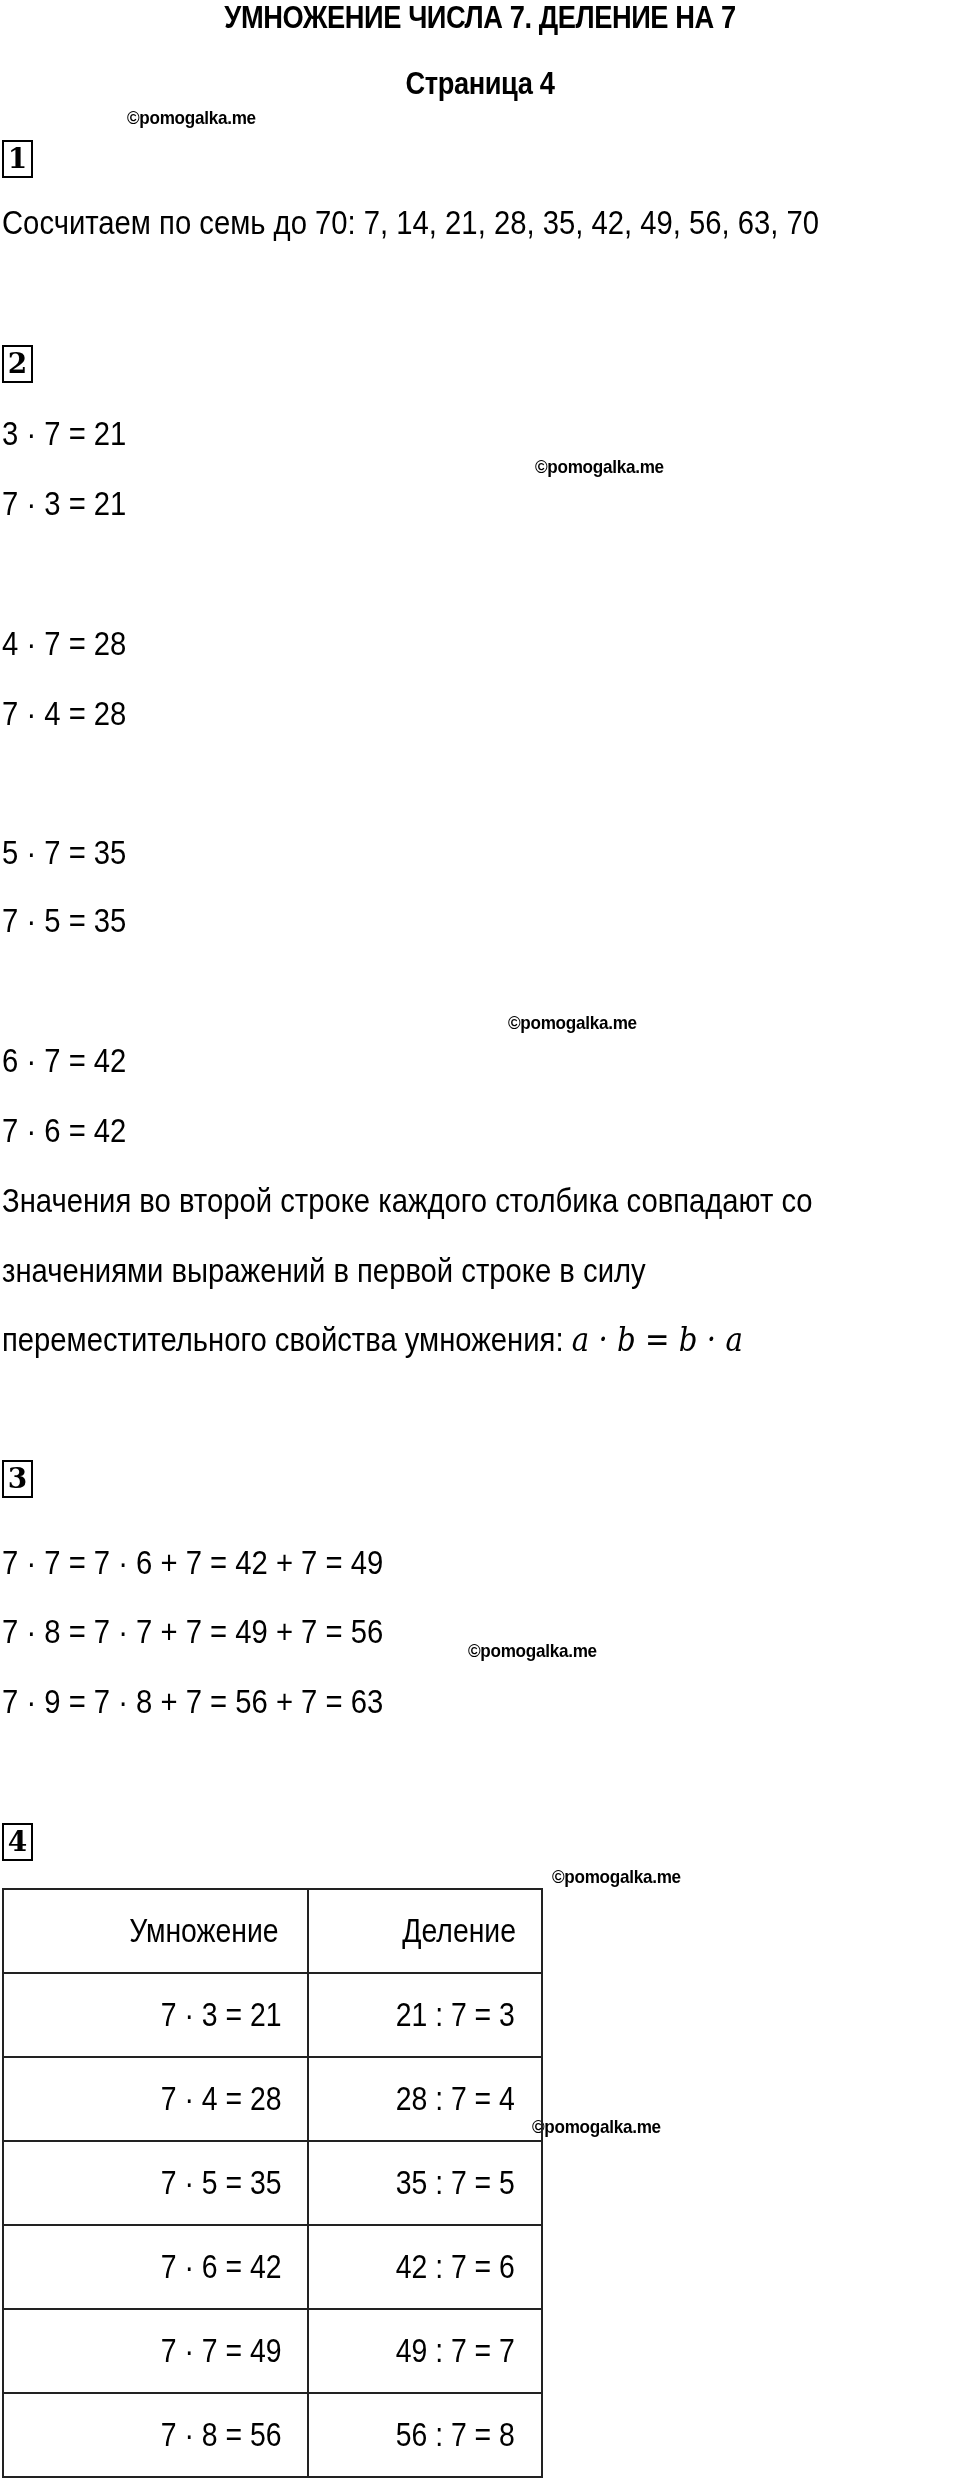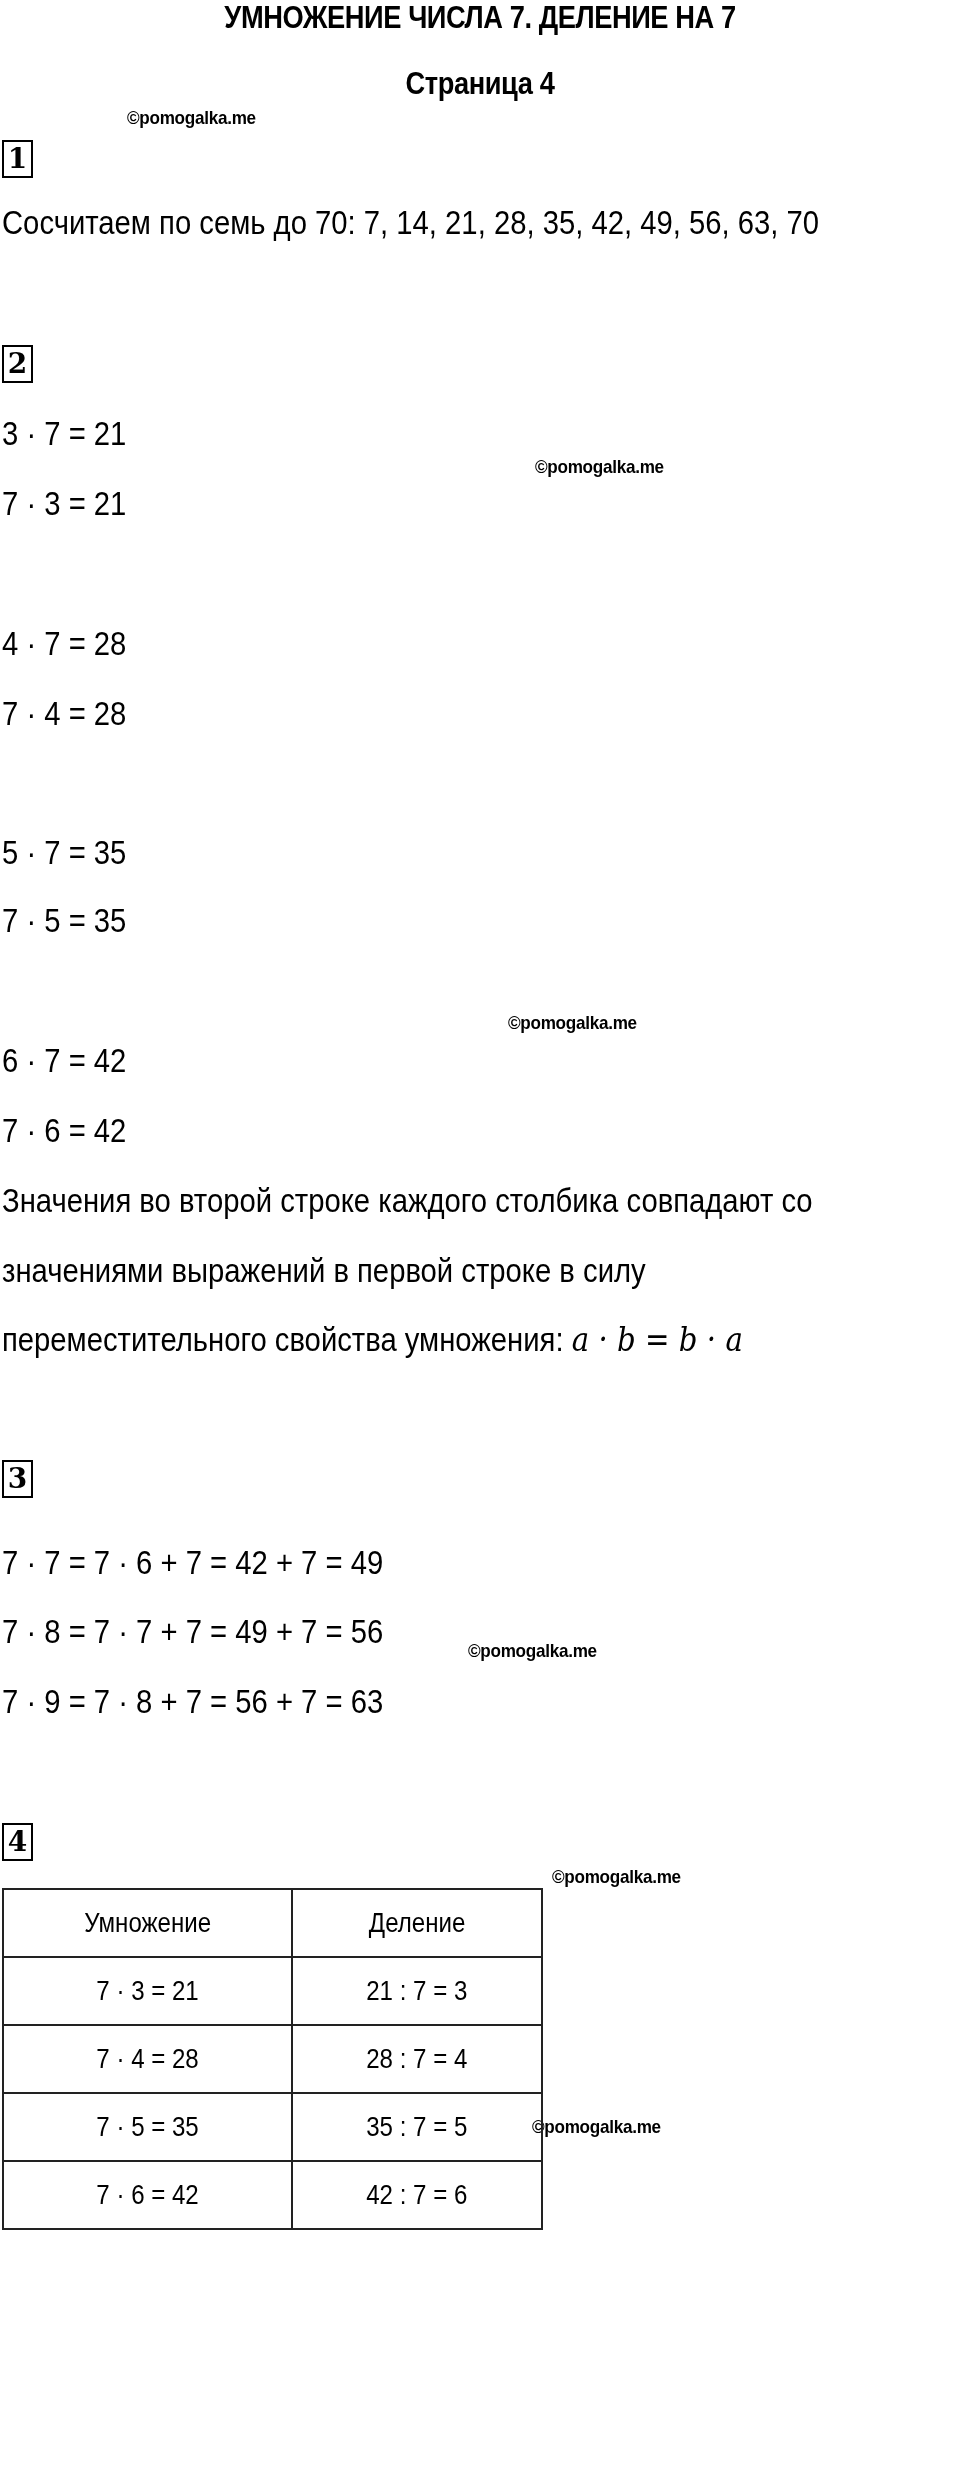--- a/index.html
+++ b/index.html
@@ -8,22 +8,22 @@
   .abs { position:absolute; white-space:nowrap; }
   .title { left:0; width:960px; text-align:center; font-weight:bold;
            font-size:31px; letter-spacing:-0.5px; transform:scaleX(0.88); }
   .wm { font-family:"Liberation Sans", sans-serif; font-weight:bold; font-size:19px; letter-spacing:-0.3px; transform:scaleX(0.9); transform-origin:left center; }
   .box { width:31px; height:38px; border:2.5px solid #000; box-sizing:border-box;
          font-family:"DejaVu Serif", serif; font-weight:bold; font-size:28px;
          line-height:34px; text-align:center; left:2px; }
   .txt { left:2px; font-size:34px; line-height:40px; transform:scaleX(0.86); transform-origin:left center; }
   .math-i { font-family:"DejaVu Serif", serif; font-style:italic; }
   table.t { position:absolute; left:2px; top:1888px; width:541px; border-collapse:collapse; }
-  table.t td { border:2px solid #222; height:50px; padding:8px; text-align:center;
-               font-size:28px; }
+  table.t td { border:2px solid #222; height:50px; padding:16px; text-align:right;
+               font-size:33px; }
   table.t td span { display:inline-block; transform:scaleX(0.86); }
   table.t td.c1 { width:271px; }
 </style>
 </head>
 <body>
 
 <div class="abs title" style="top:0px;">УМНОЖЕНИЕ ЧИСЛА 7. ДЕЛЕНИЕ НА 7</div>
 <div class="abs title" style="top:66px;">Страница 4</div>
 <div class="abs wm" style="left:127px; top:107px;">©pomogalka.me</div>
 
@@ -70,14 +70,22 @@
         <td><span>28 : 7 = 4</span></td>
       </tr>
   <tr>
         <td class="c1"><span>7 · 5 = 35</span></td>
         <td><span>35 : 7 = 5</span></td>
       </tr>
   <tr>
         <td class="c1"><span>7 · 6 = 42</span></td>
         <td><span>42 : 7 = 6</span></td>
       </tr>
+  <tr>
+        <td class="c1"><span>7 · 7 = 49</span></td>
+        <td><span>49 : 7 = 7</span></td>
+      </tr>
+  <tr>
+        <td class="c1"><span>7 · 8 = 56</span></td>
+        <td><span>56 : 7 = 8</span></td>
+      </tr>
 </tbody>
   </table>
 
 </body></html>

